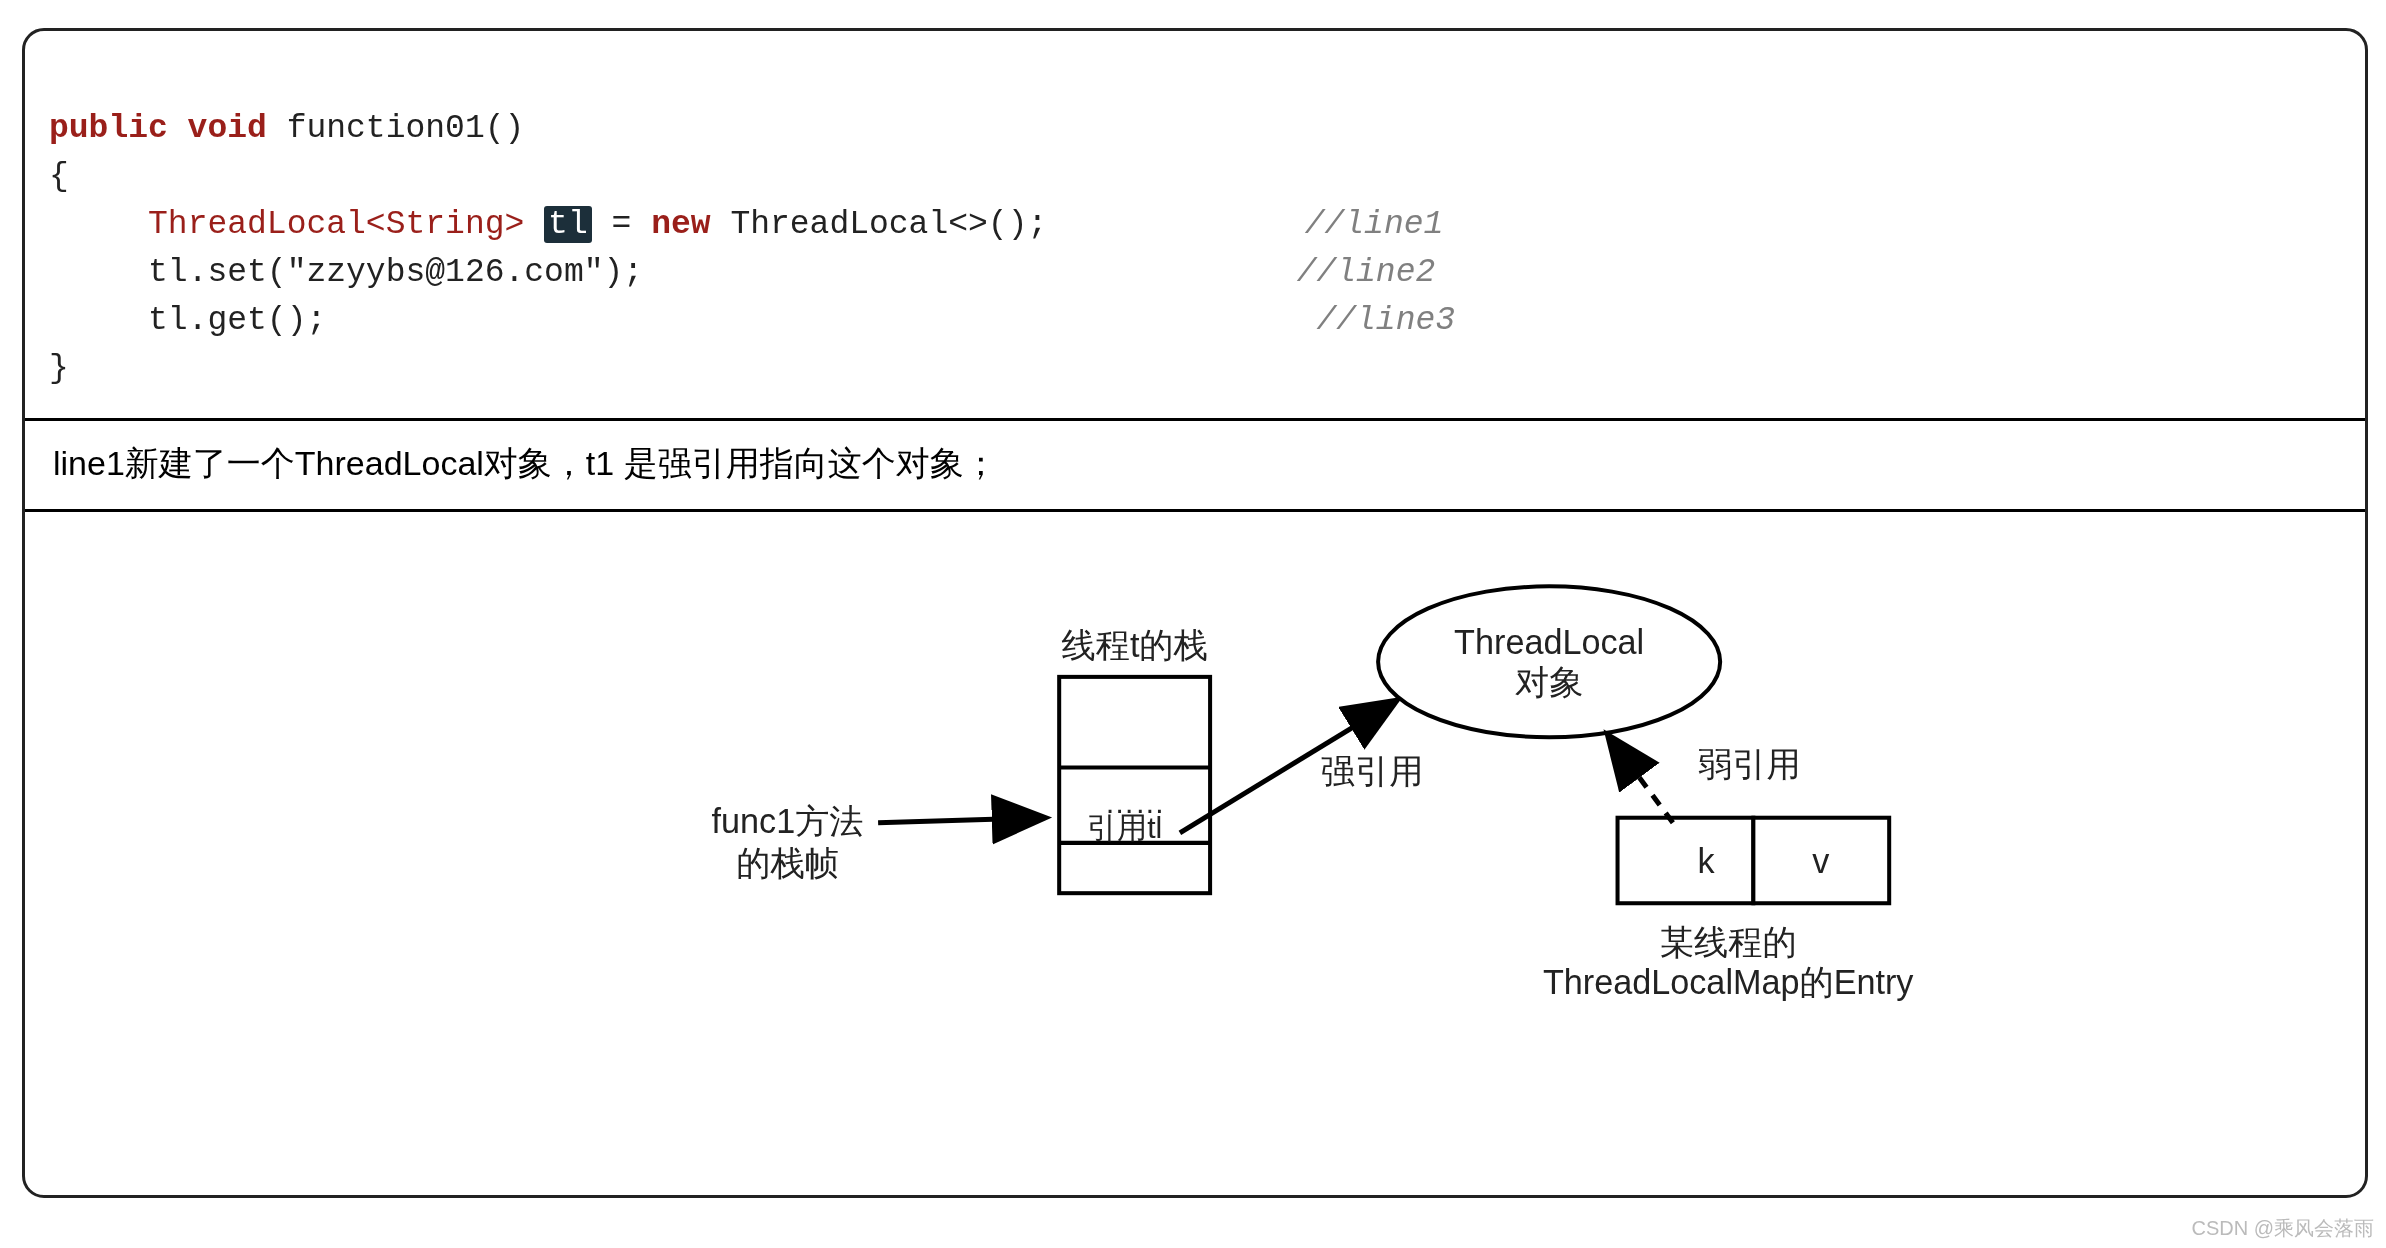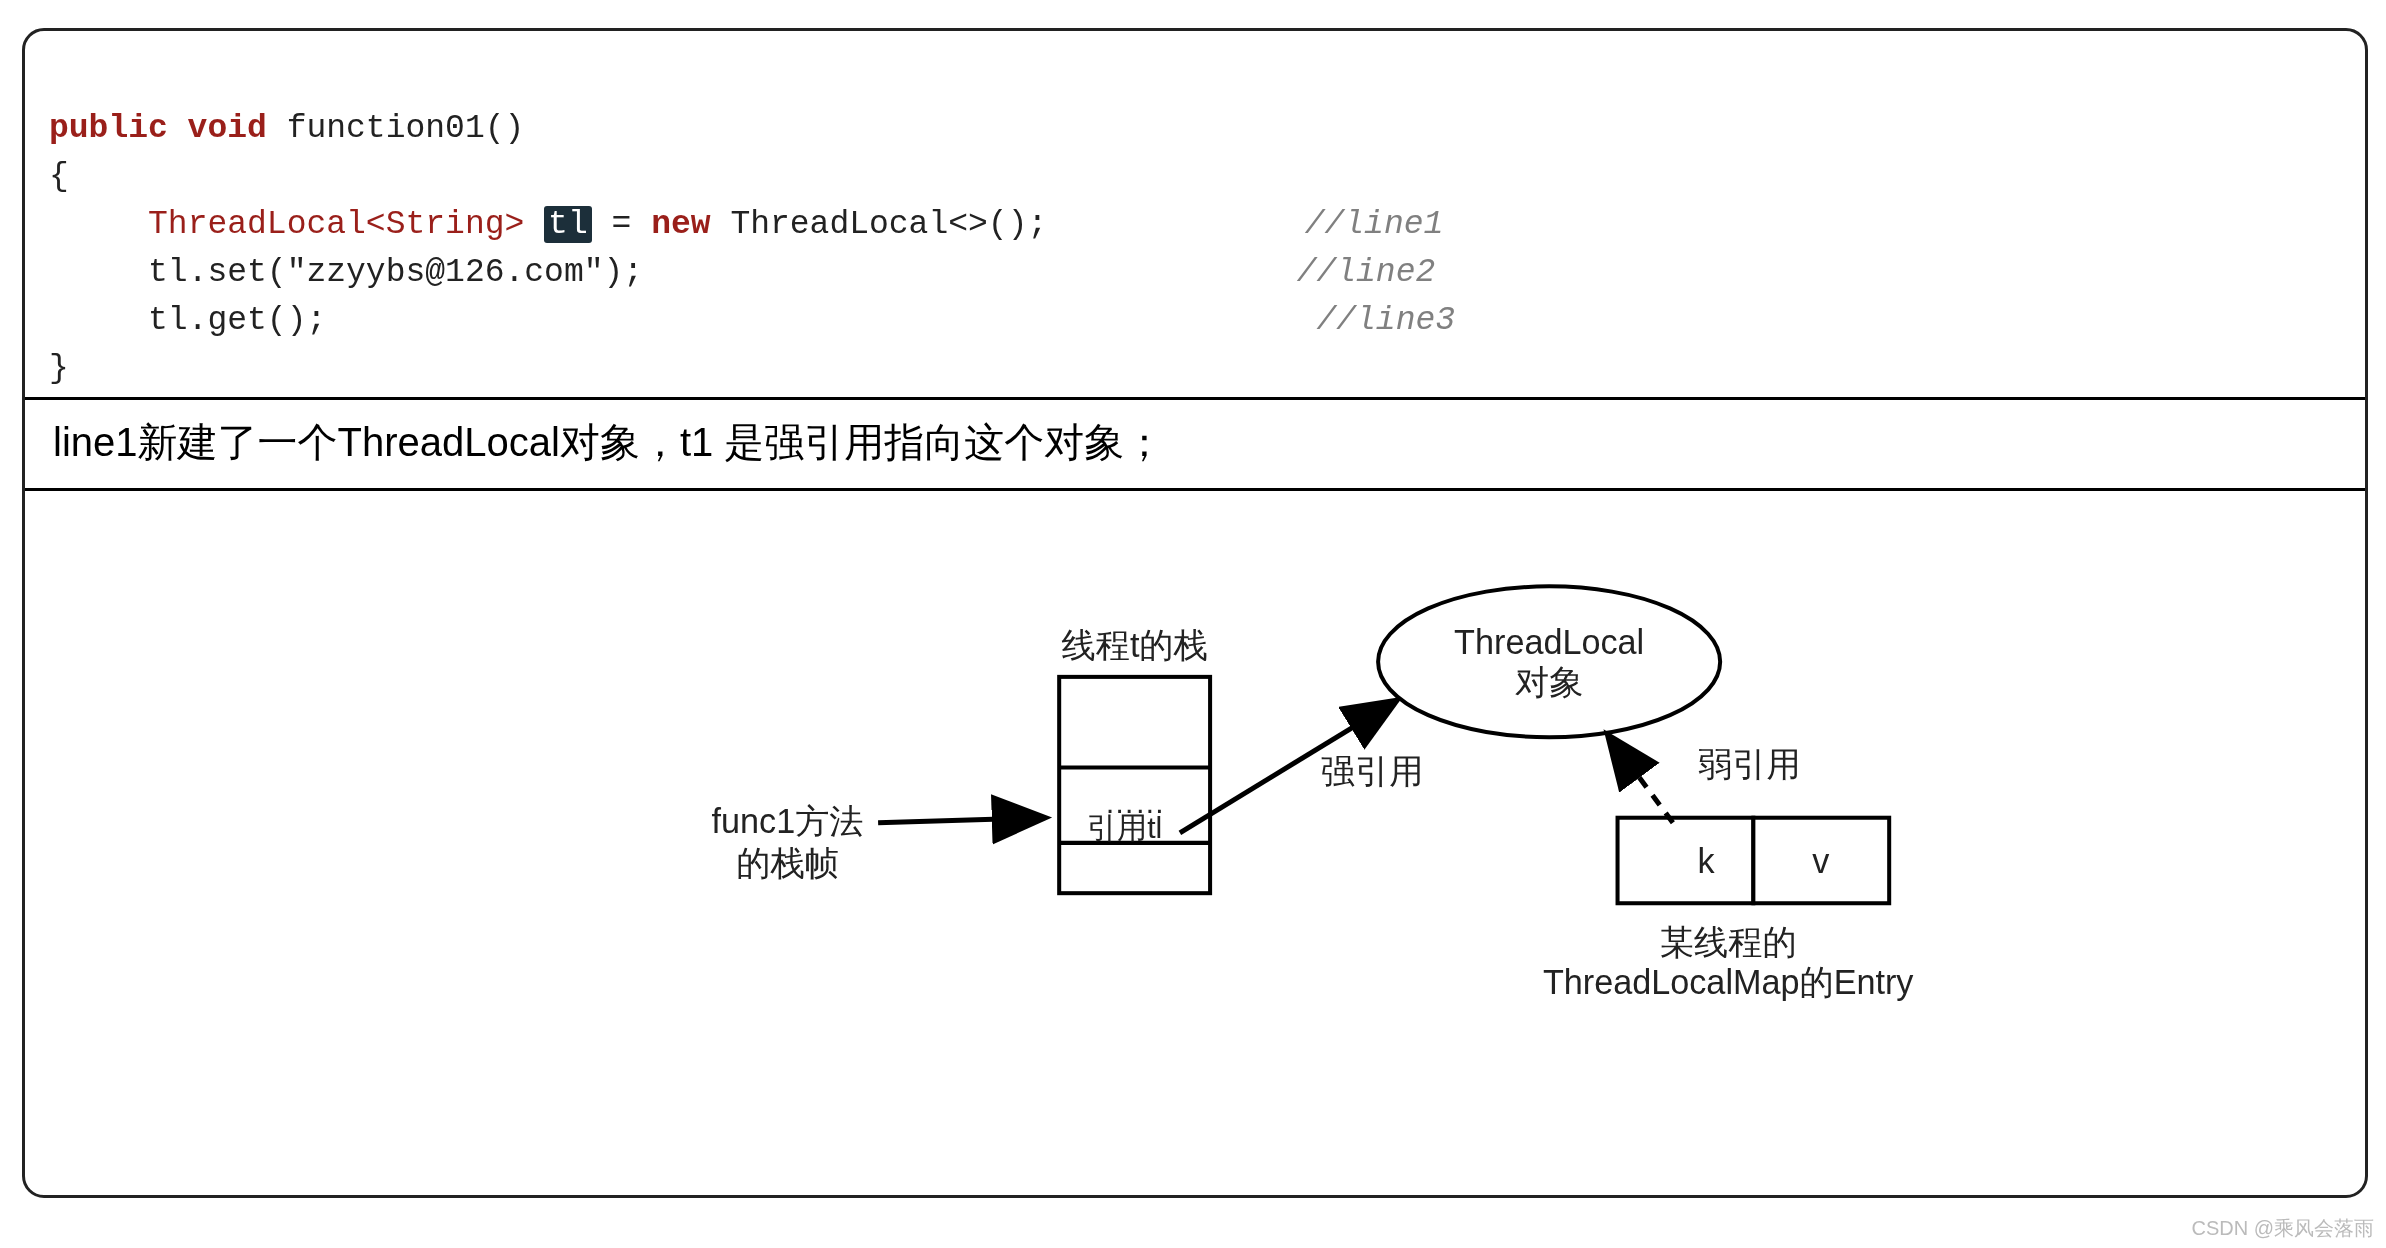--- a/index.html
+++ b/index.html
@@ -22,41 +22,41 @@
     height: 1170px;
     border: 3px solid #222;
     border-radius: 22px;
     box-sizing: border-box;
     background: #fff;
     overflow: hidden;
   }
 
   
   .code {
-    padding: 26px 10px 4px 24px;
+    padding: 26px 10px 25px 24px;
     font-family: Consolas, "Courier New", monospace;
     font-size: 33px;
     line-height: 48px;
     white-space: pre;
     border-radius: 18px;
   }
   .kw { color: #9a1f1a; font-weight: bold; }  
   .type { color: #9a1f1a; }                    
   .fn { color: #222; }
   .sel { background: #1c2f3a; color: #fff; padding: 0 4px; border-radius: 3px; }
   .cmt { color: #808080; font-style: italic; }
 
   
   .explain {
     border-top: 3px solid #000;
     border-bottom: 3px solid #000;
     margin: 0;
     padding: 14px 28px 18px 28px;
     font-family: "Microsoft YaHei", sans-serif;
-    font-size: 40px;
+    font-size: 34px;
     line-height: 56px;
     color: #000;
   }
 
   
   .diagram {
     position: absolute;
     left: 0;
     right: 0;
     top: 500px;

